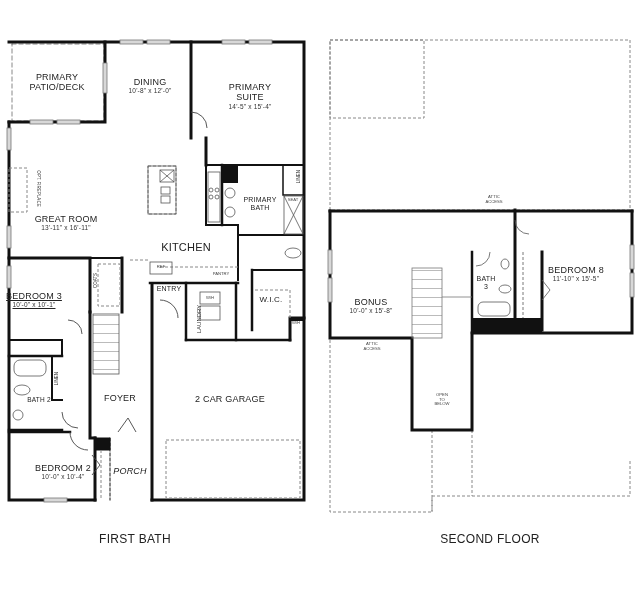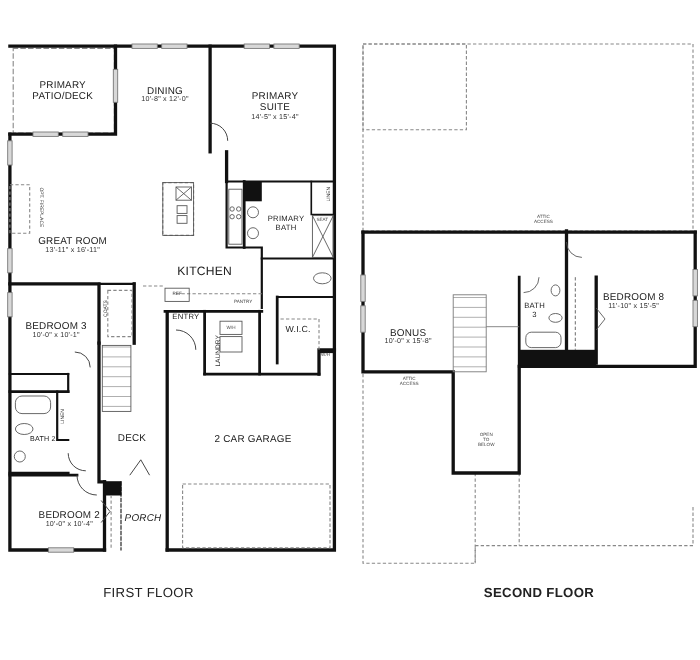--- a/index.html
+++ b/index.html
@@ -192,26 +192,26 @@
 </div>
 <div class="lbl room" style="left:186px; top:241px; font-size:11px;">KITCHEN</div>
 <div class="lbl room" style="left:260px; top:196px; font-size:7px;">
   <span>PRIMARY</span><br>
   <span>BATH</span>
 </div>
 <div class="lbl tiny" style="left:221px; top:272px;">PANTRY</div>
 <div class="lbl room" style="left:169px; top:285px; font-size:7px;">ENTRY</div>
 <div class="vert" style="left:185px; top:316px; font-size:6px; transform:rotate(-90deg);">LAUNDRY</div>
 <div class="lbl room" style="left:271px; top:295px; font-size:8px;">W.I.C.</div>
-<div class="lbl room" style="left:51px; top:291px;">
+<div class="lbl room" style="left:34px; top:291px;text-decoration:underline;">
   <span>BEDROOM 3</span>
   <span class="dim">10'-0" x 10'-1"</span>
 </div>
 <div class="lbl room" style="left:39px; top:396px; font-size:6.5px;">BATH 2</div>
-<div class="lbl room" style="left:120px; top:393px;">DECK</div>
+<div class="lbl room" style="left:120px; top:393px;">FOYER</div>
 <div class="lbl room" style="left:230px; top:394px;">2 CAR GARAGE</div>
 <div class="lbl room" style="left:63px; top:463px;">
   <span>BEDROOM 2</span>
   <span class="dim">10'-0" x 10'-4"</span>
 </div>
 <div class="lbl room" style="left:130px; top:466px;font-style:italic;">PORCH</div>
 
 <div class="vert" style="left:20px; top:186px; font-size:4.5px; transform:rotate(90deg);">OPT. FIREPLACE</div>
 <div class="lbl tiny" style="left:161px; top:265px;">REF</div>
 <div class="vert" style="left:292px; top:174px; font-size:4.5px; transform:rotate(-90deg);">LINEN</div>
@@ -240,14 +240,14 @@
 </div>
 <div class="lbl tiny" style="left:494px; top:195px;">
   <span>ATTIC</span><br>
   <span>ACCESS</span>
 </div>
 <div class="lbl tiny" style="left:372px; top:342px;">
   <span>ATTIC</span><br>
   <span>ACCESS</span>
 </div>
 
-<div class="lbl floor-title" style="left:135px; top:533px;">FIRST FLOOR</div>
-<div class="lbl floor-title" style="left:490px; top:533px;font-weight:bold;">SECOND FLOOR</div>
+<div class="lbl floor-title" style="left:135px; top:533px;">FIRST BATH</div>
+<div class="lbl floor-title" style="left:490px; top:533px;">SECOND FLOOR</div>
 
 </body></html>

